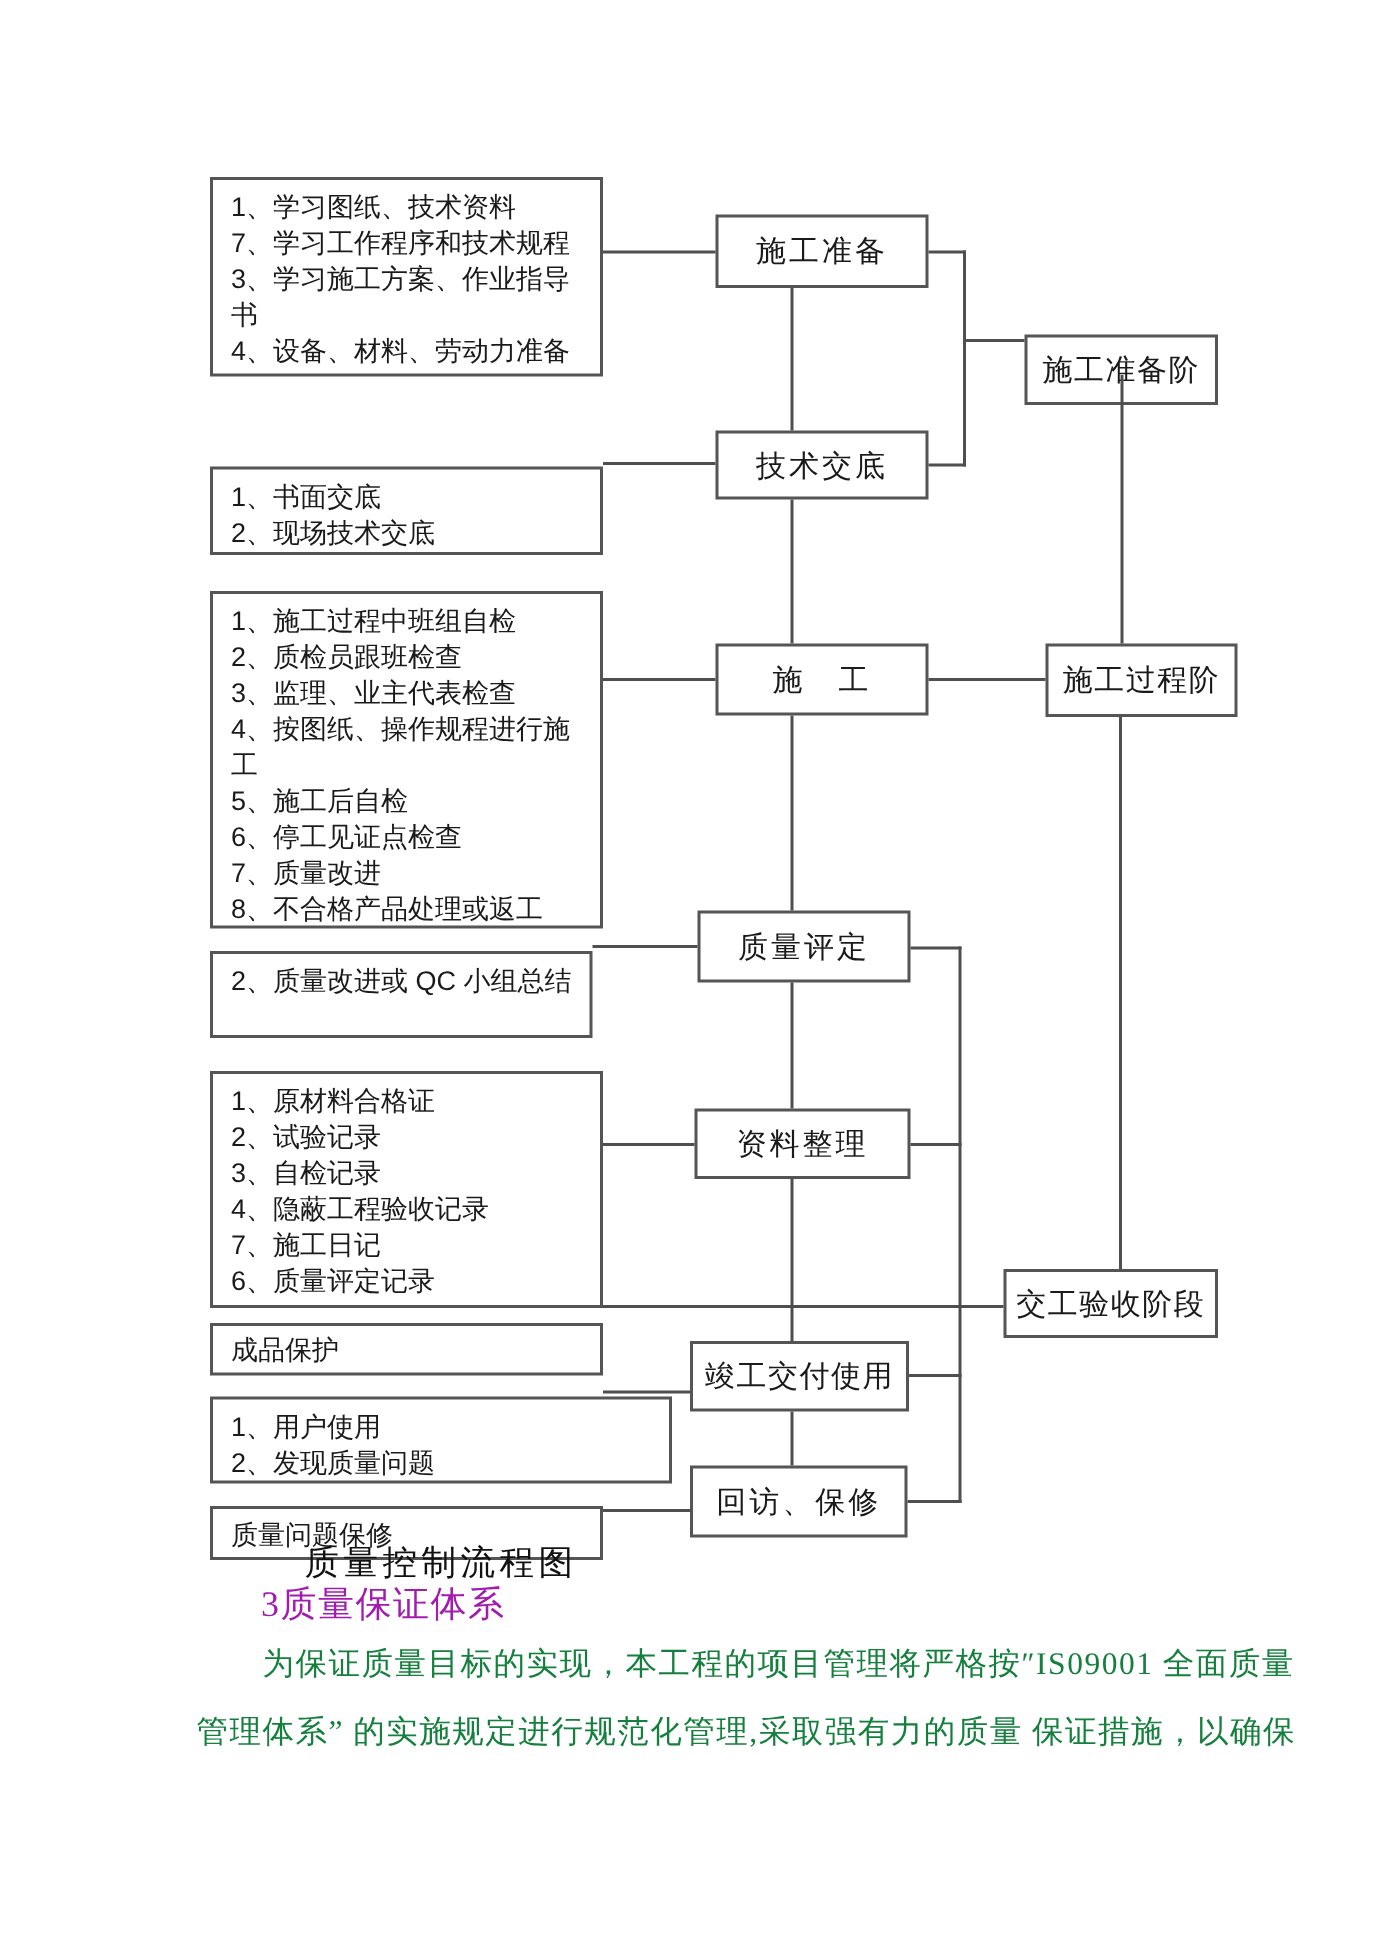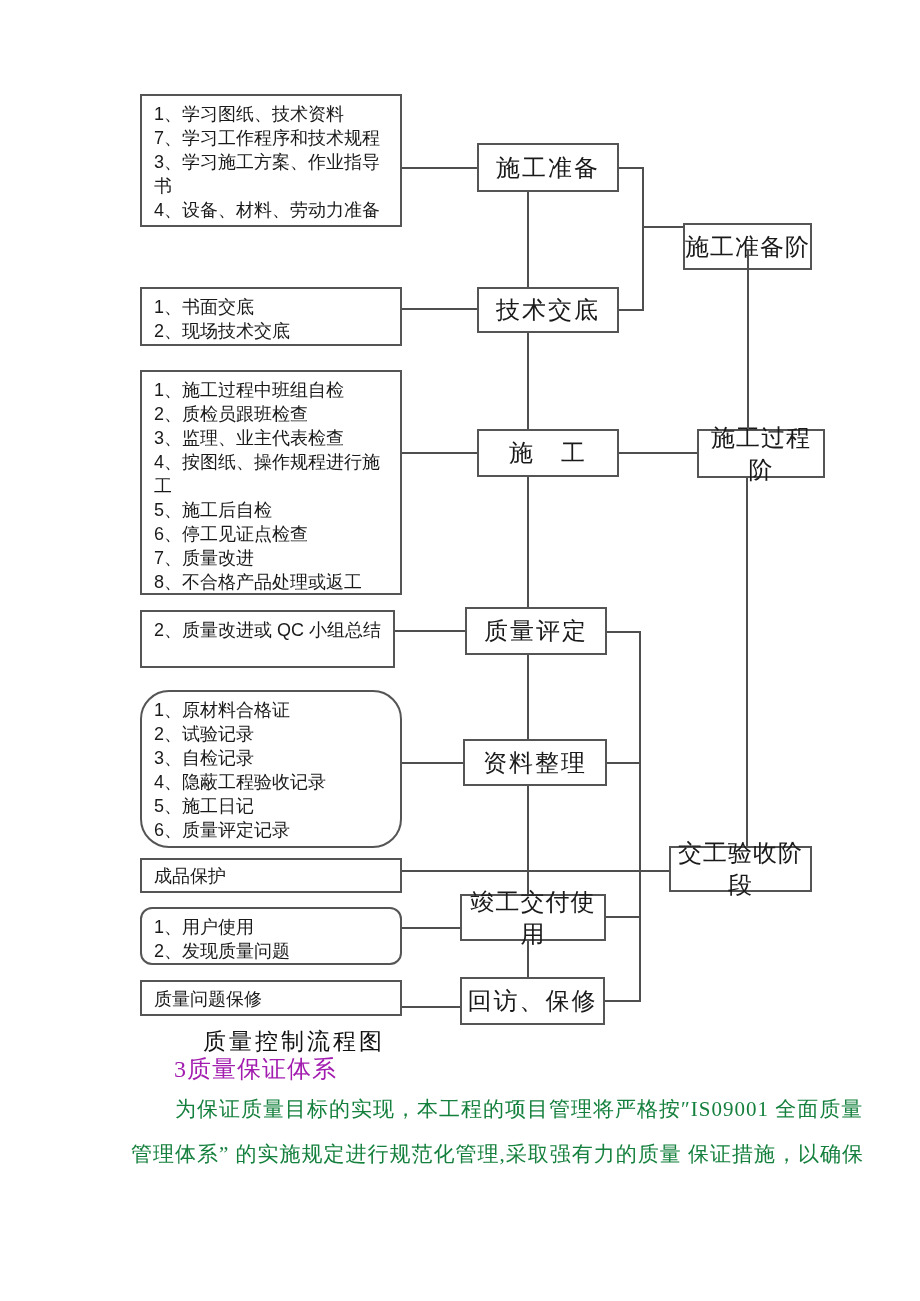--- a/index.html
+++ b/index.html
@@ -16,27 +16,28 @@
     position:absolute;
     box-sizing:border-box;
     background:#ffffff;
     border:2px solid #555555;
   }
   .listbox{
     font-size:18px;
     line-height:24px;
     padding:6px 10px 6px 12px;
     color:#1a1a1a;
+    margin-top:24px;
   }
   .labelbox{
     display:flex;
     align-items:center;
     justify-content:center;
     text-align:center;
-    font-size:24px;
+    font-size:20px;
     letter-spacing:2px;
     color:#1a1a1a;
     font-family:Liberation Mono, monospace;
   }
   .hline{position:absolute;height:2px;background:#4f4f4f;}
   .vline{position:absolute;width:2px;background:#4f4f4f;}
   .caption{
     position:absolute;
     left:203px;top:1026px;
     font-size:23px;
@@ -93,34 +94,34 @@
       <div>5、施工后自检</div>
       <div>6、停工见证点检查</div>
       <div>7、质量改进</div>
       <div>8、不合格产品处理或返工</div>
     </div>
 
     <div class="box listbox" style="left:140px;top:610px;width:255px;height:58px;">
       <div>2、质量改进或 QC 小组总结</div>
     </div>
 
-    <div class="box listbox" style="left:140px;top:690px;width:262px;height:158px;border-radius:29px;">
+    <div class="box listbox" style="left:140px;top:690px;width:262px;height:158px;">
       <div>1、原材料合格证</div>
       <div>2、试验记录</div>
       <div>3、自检记录</div>
       <div>4、隐蔽工程验收记录</div>
-      <div>5、施工日记</div>
+      <div>7、施工日记</div>
       <div>6、质量评定记录</div>
     </div>
 
     <div class="box listbox" style="left:140px;top:858px;width:262px;height:35px;padding-top:4px;">
       <div>成品保护</div>
     </div>
 
-    <div class="box listbox" style="left:140px;top:907px;width:262px;height:58px;border-radius:12px;">
+    <div class="box listbox" style="left:140px;top:907px;width:308px;height:58px;">
       <div>1、用户使用</div>
       <div>2、发现质量问题</div>
     </div>
 
     <div class="box listbox" style="left:140px;top:980px;width:262px;height:36px;padding-top:5px;">
       <div>质量问题保修</div>
     </div>
 
     <div class="box labelbox" style="left:477px;top:143px;width:142px;height:49px;">
       <span>施工准备</span>

